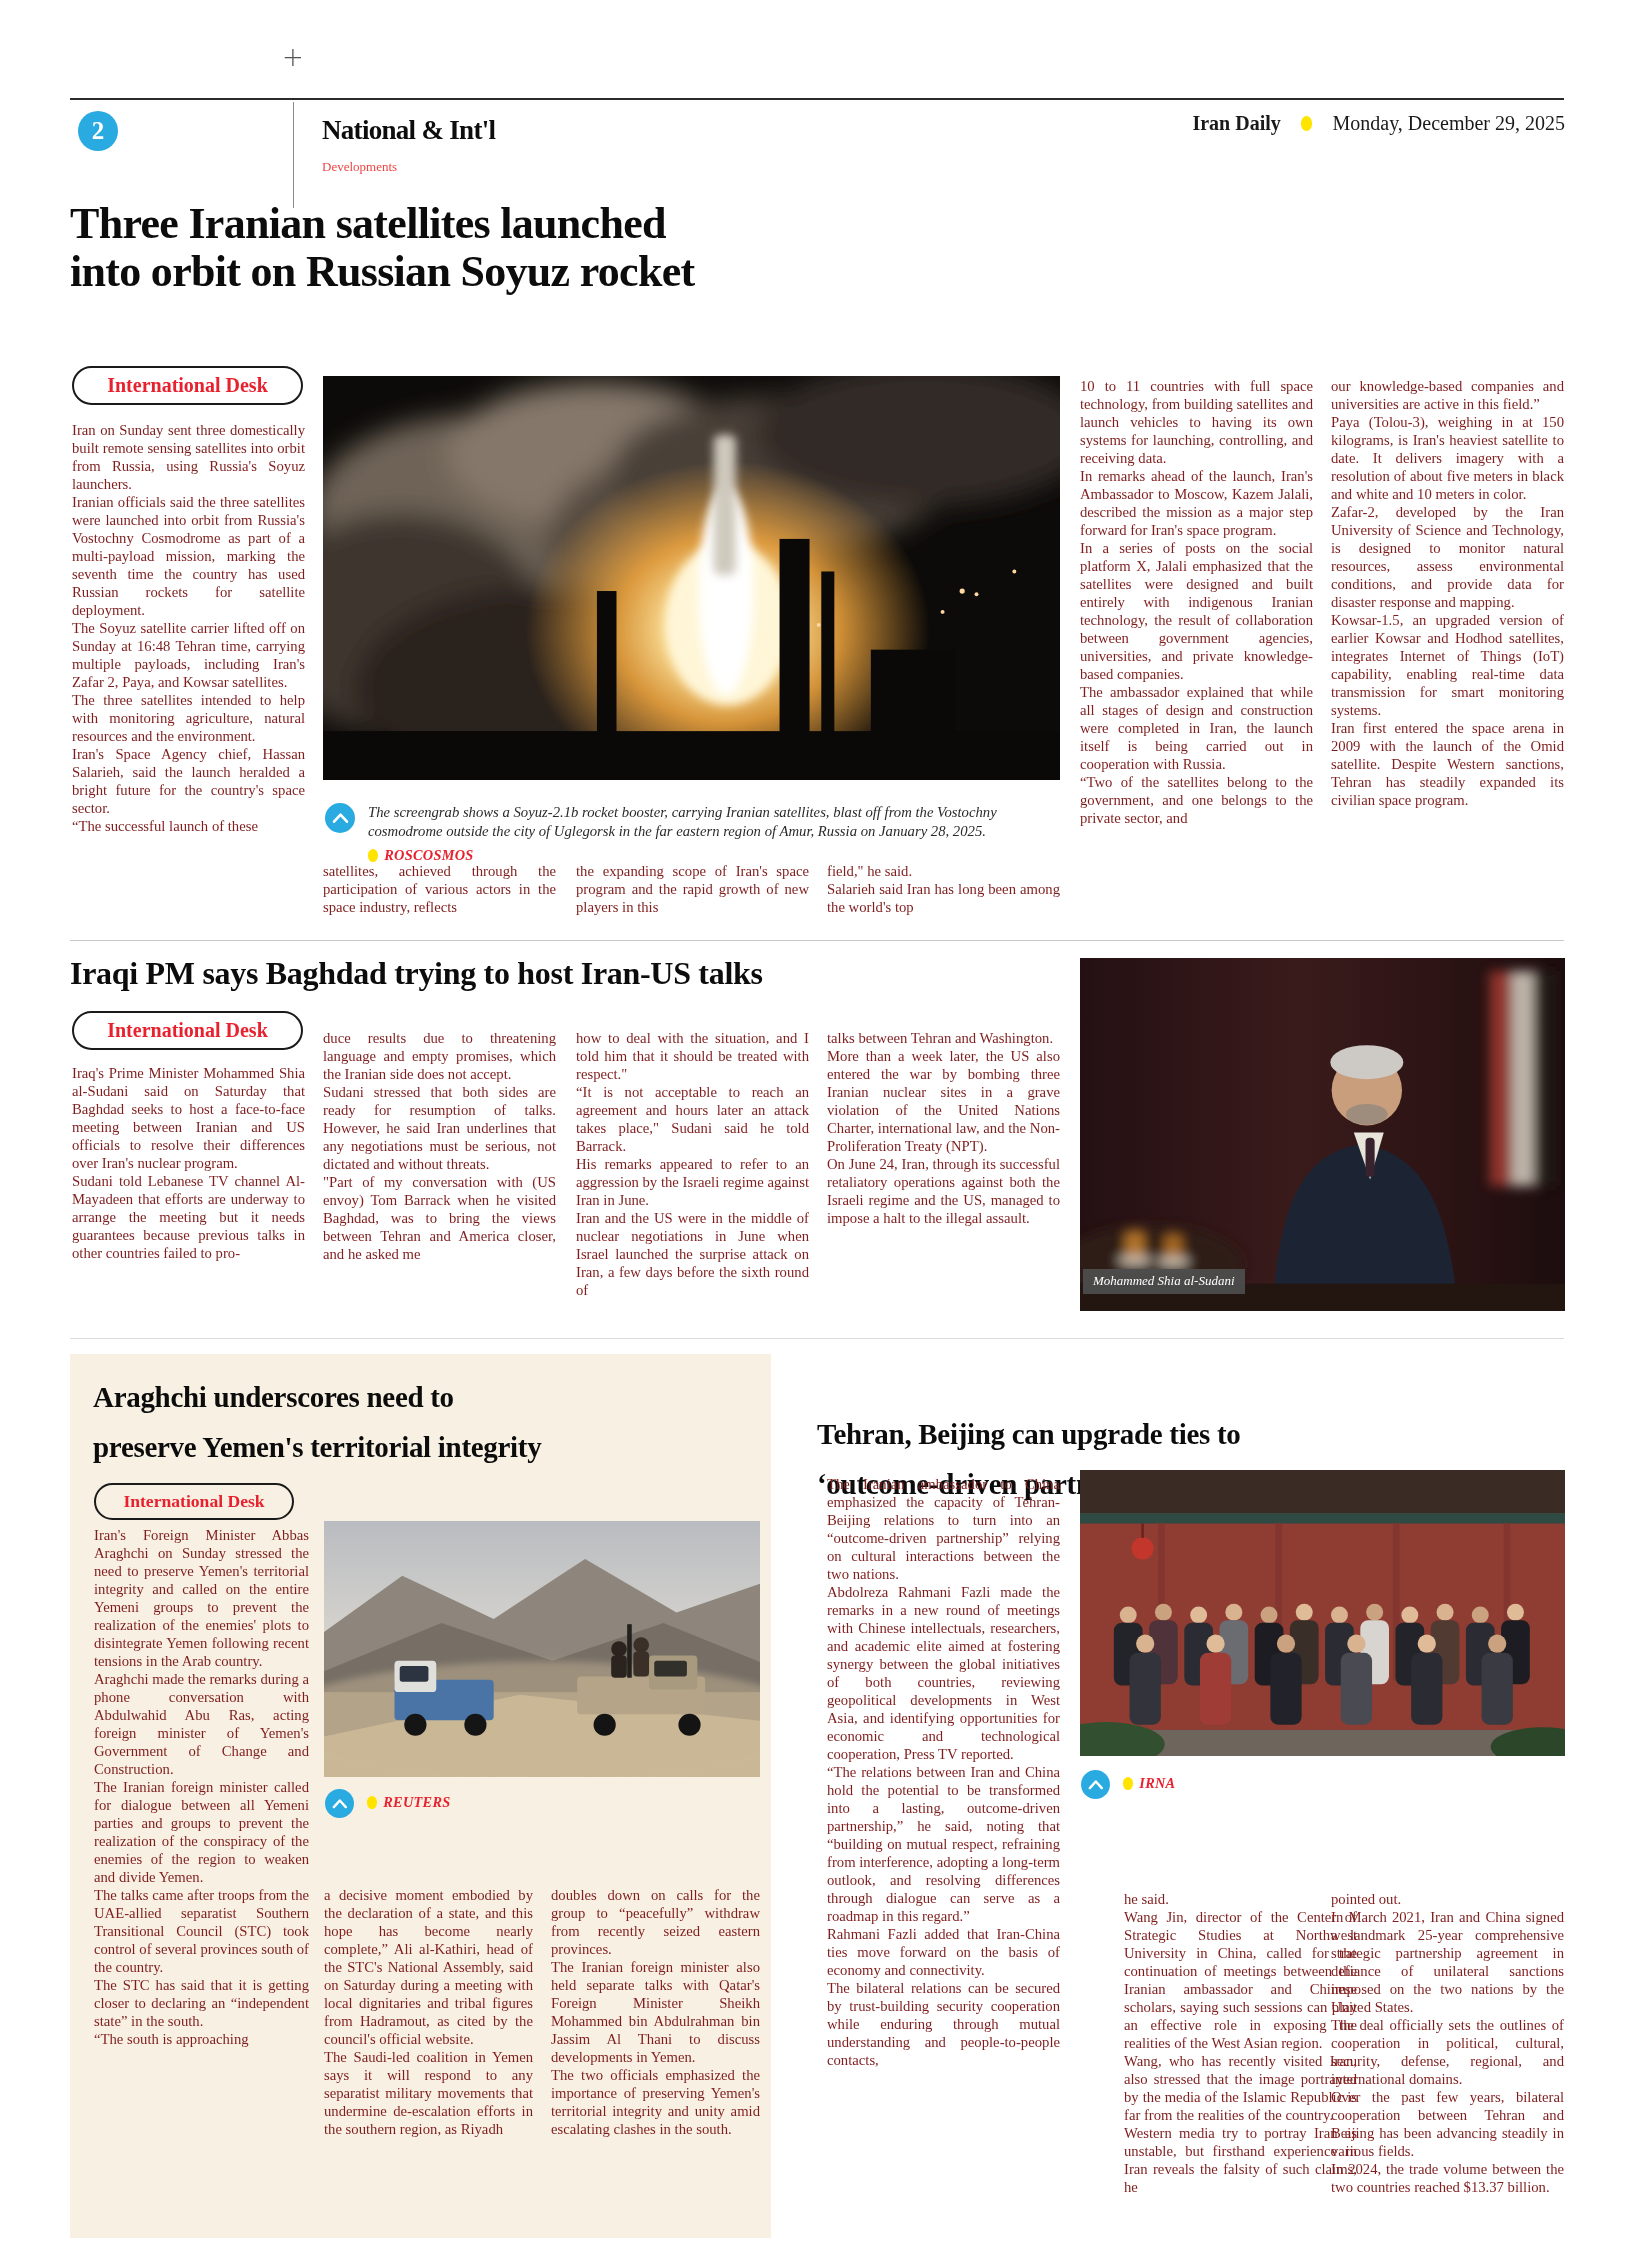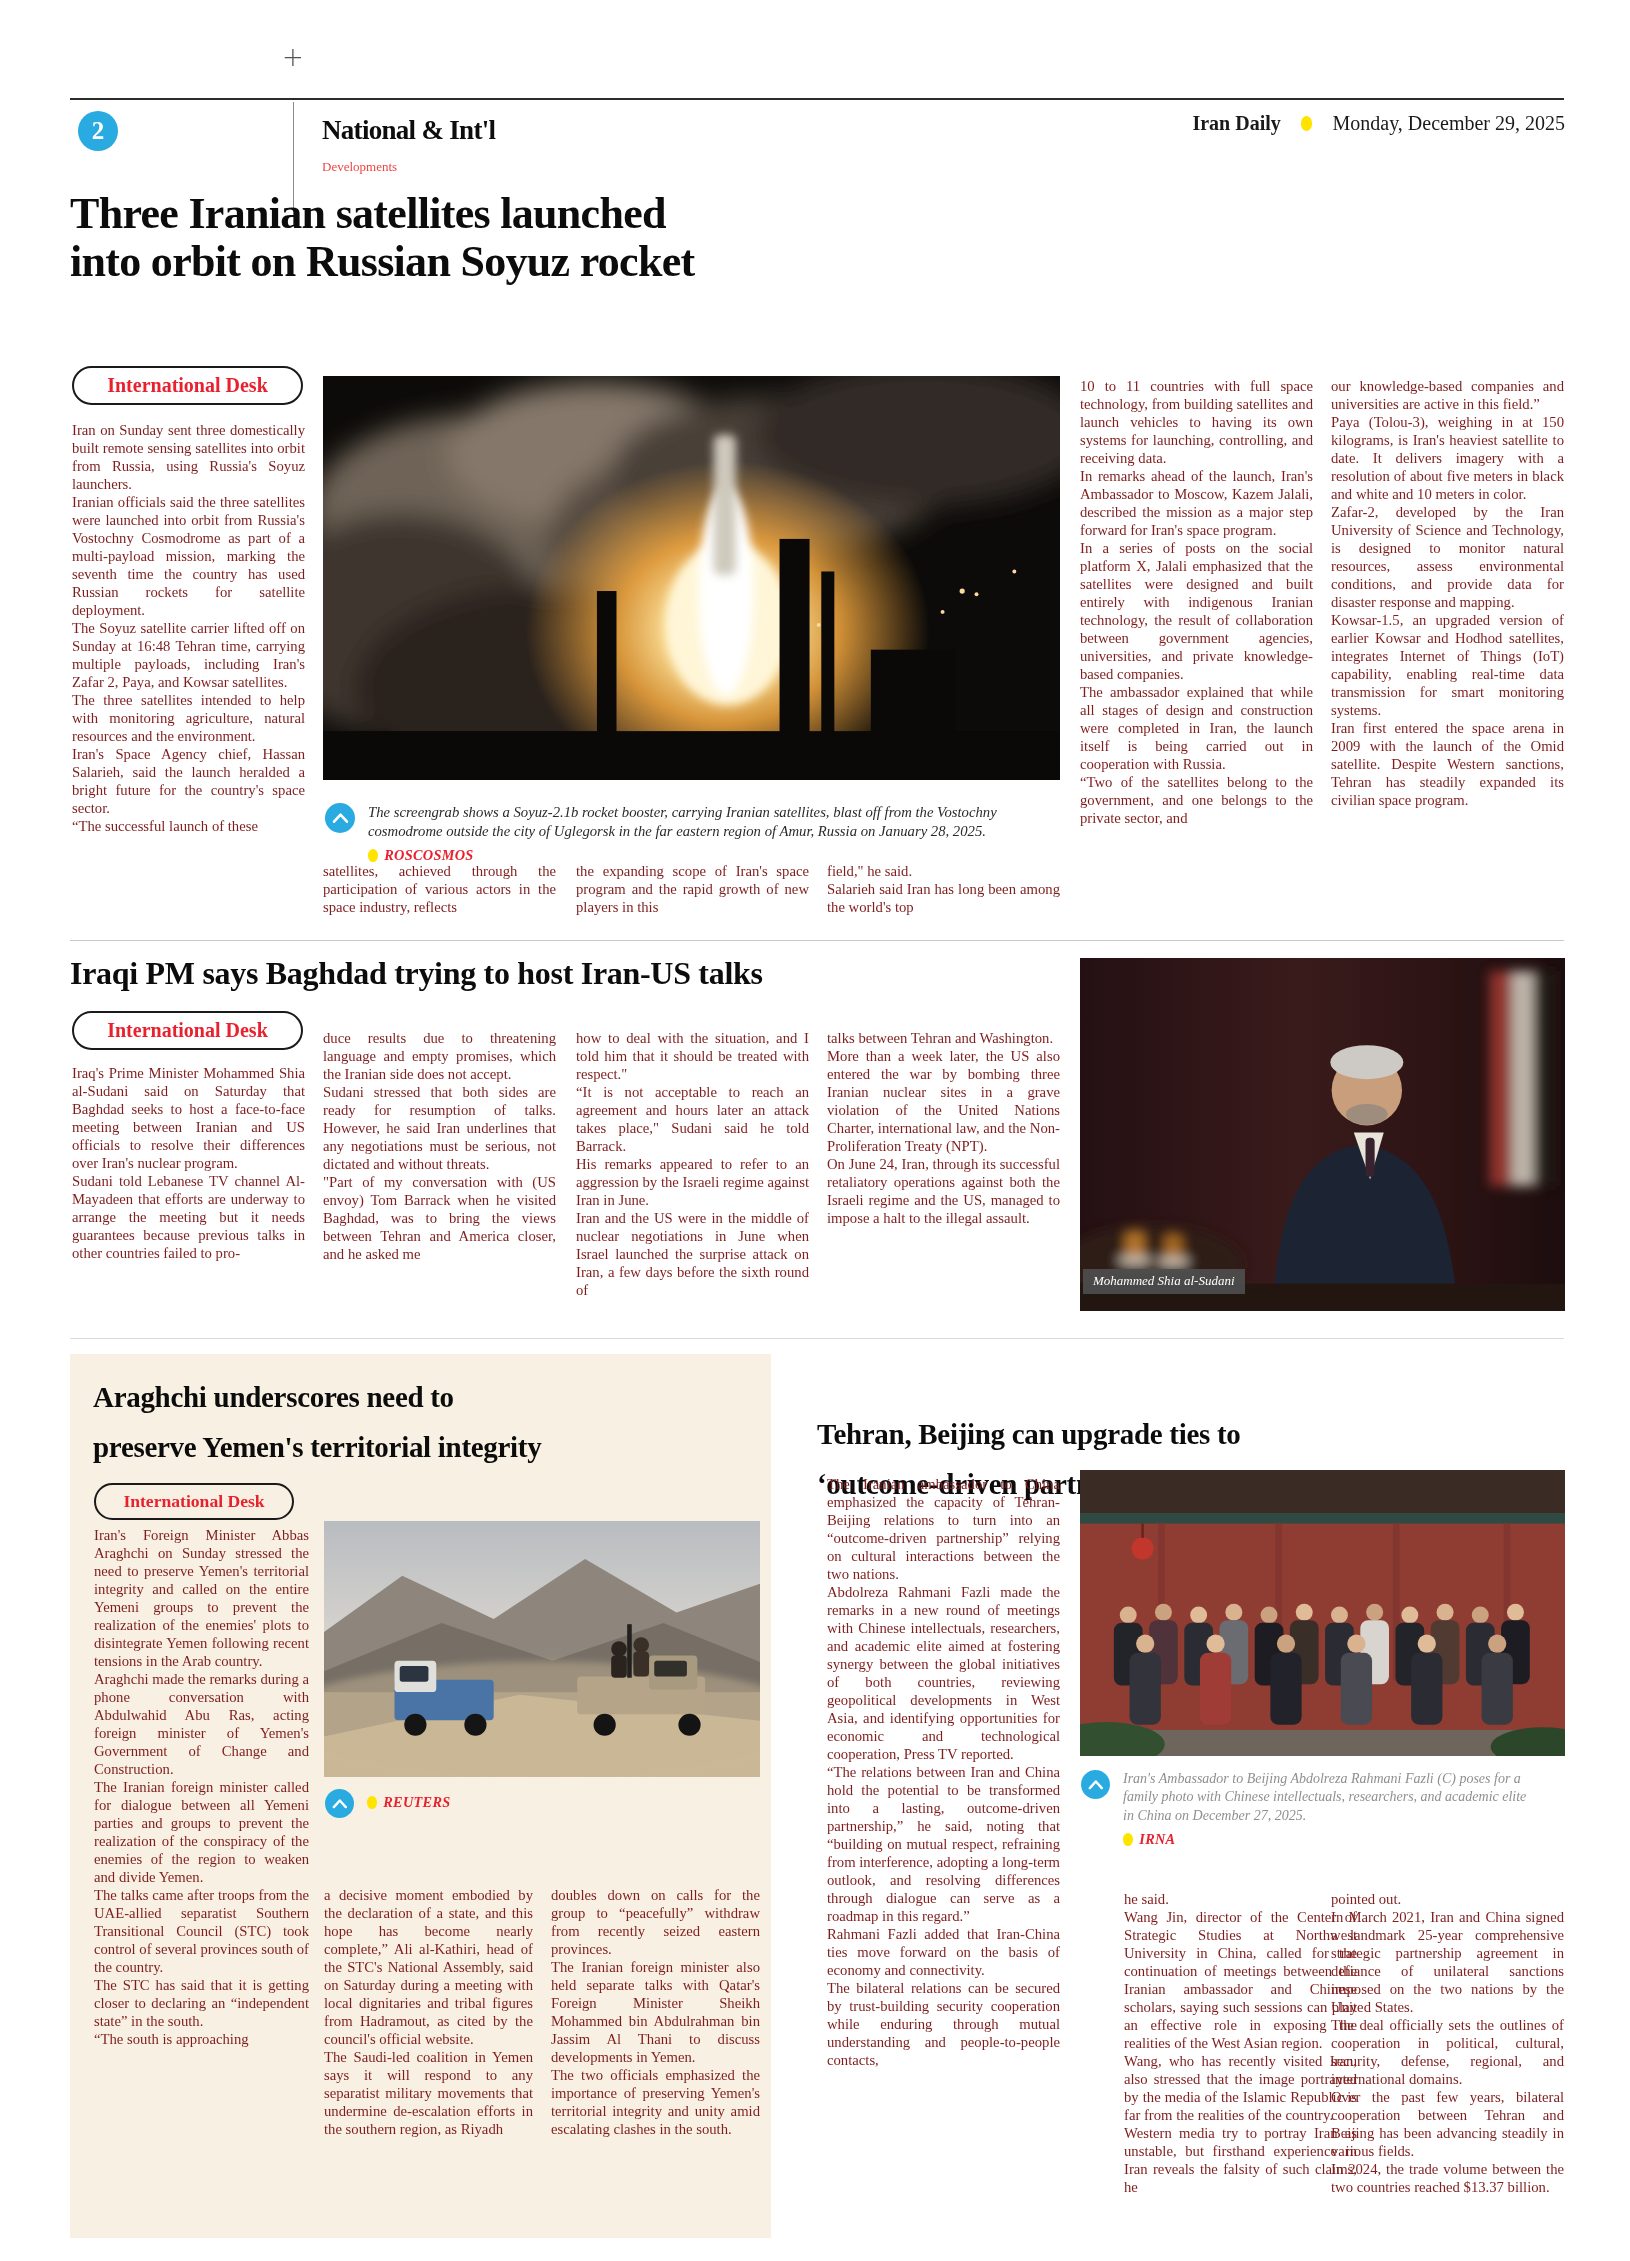--- a/index.html
+++ b/index.html
@@ -14,21 +14,21 @@
            color:#fff;font-weight:bold;font-size:25px;}
   .hvline{width:0.7px;background:#8a8a8a;}
   .section-title{font-size:27px;font-weight:bold;letter-spacing:-0.7px;color:#0d0d0d;}
   .section-sub{font-size:13px;color:#ef4444;}
   .masthead{font-size:20px;text-align:right;display:flex;align-items:center;justify-content:flex-end;gap:20px;}
   .masthead .brand{font-weight:bold;}
   .ydot{display:inline-block;width:11.7px;height:14.3px;border-radius:50%;background:#ffe400;}
 
   
   .headline{font-weight:bold;color:#0c0c0c;white-space:pre-line;}
-  .h-main{font-size:44px;line-height:1.08;letter-spacing:-0.7px;}
+  .h-main{font-size:44px;line-height:1.08;letter-spacing:-0.7px;margin-top:10px;}
   .h-iraq{font-size:32px;letter-spacing:-0.3px;}
   .h-sub{font-size:29px;line-height:1.72;letter-spacing:-0.3px;}
   .h-tail{color:#9b9b9b;font-style:italic;font-weight:bold;}
 
   
   .badge{border:2px solid #1a1a1a;border-radius:19.6px;display:flex;align-items:center;justify-content:center;
          color:#e8212e;font-weight:bold;background:transparent;}
   .badge.big{width:227px;height:35px;font-size:20px;}
   .badge.small{width:196px;height:33px;font-size:17.6px;}
 
@@ -407,21 +407,20 @@
     </svg>
   </div>
 
   <div class="abs cap-row" style="left:1081px;top:1770px;width:484px;">
     <span class="chev sm">
       <svg width="15.6" height="11" viewBox="0 0 26 18">
           <polyline points="3,15 13,4 23,15" fill="none" stroke="#fff" stroke-width="4" stroke-linecap="round" stroke-linejoin="round"></polyline>
         </svg>
     </span>
     <div style="width:417px;">
-      <div class="cap-text cap-gray">Iran's Ambassador to Beijing Abdolreza Rahmani Fazli (C) poses for a family photo with Chinese intellectuals, researchers, and academic elite in China on December 27, 2025.</div>
       <div class="credit">
         <span class="ydot"></span>
         <span class="name">IRNA</span>
       </div>
     </div>
   </div>
 
   <div class="abs body-col" style="left:1124px;top:1890px;width:233px;height:347px;">he said.
 Wang Jin, director of the Center of Strategic Studies at Northwest University in China, called for the continuation of meetings between the Iranian ambassador and Chinese scholars, saying such sessions can play an effective role in exposing the realities of the West Asian region.
 Wang, who has recently visited Iran, also stressed that the image portrayed by the media of the Islamic Republic is far from the realities of the country.

